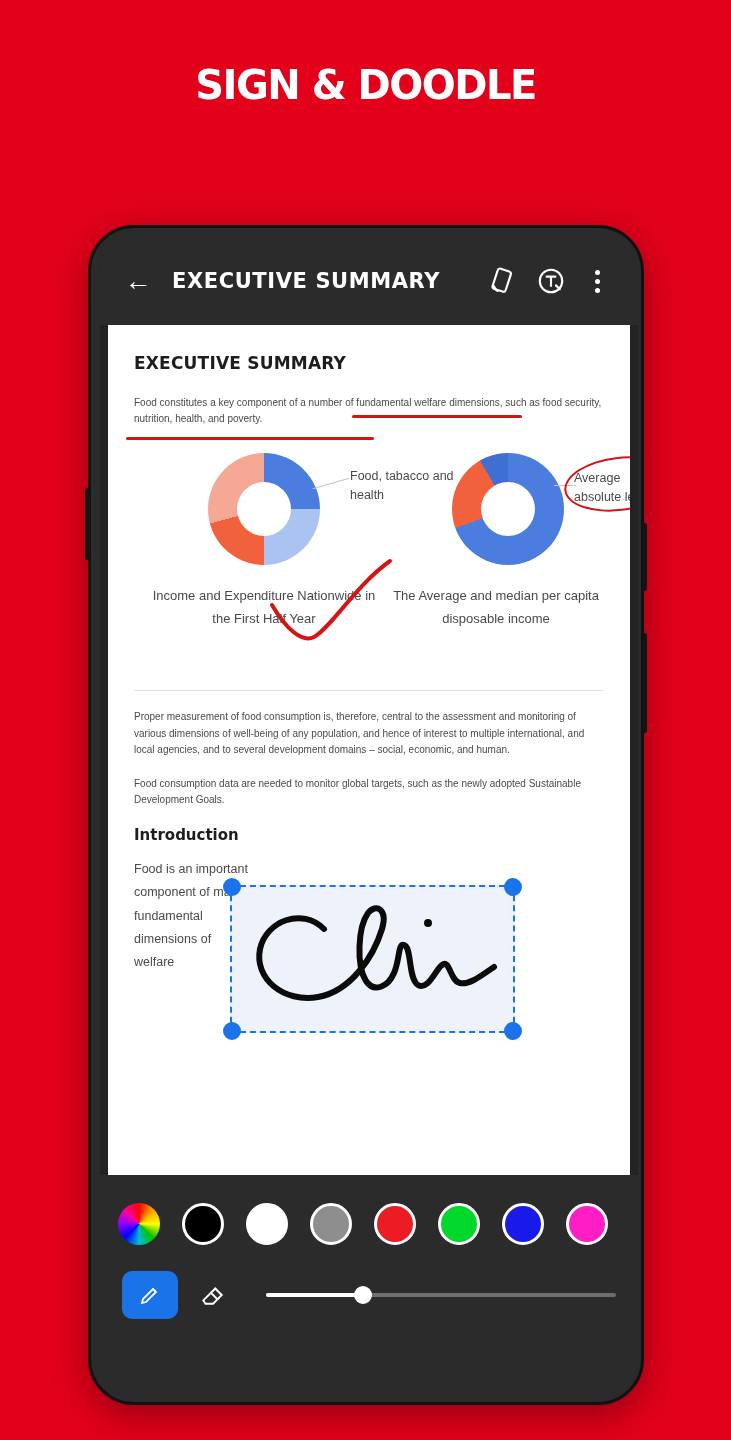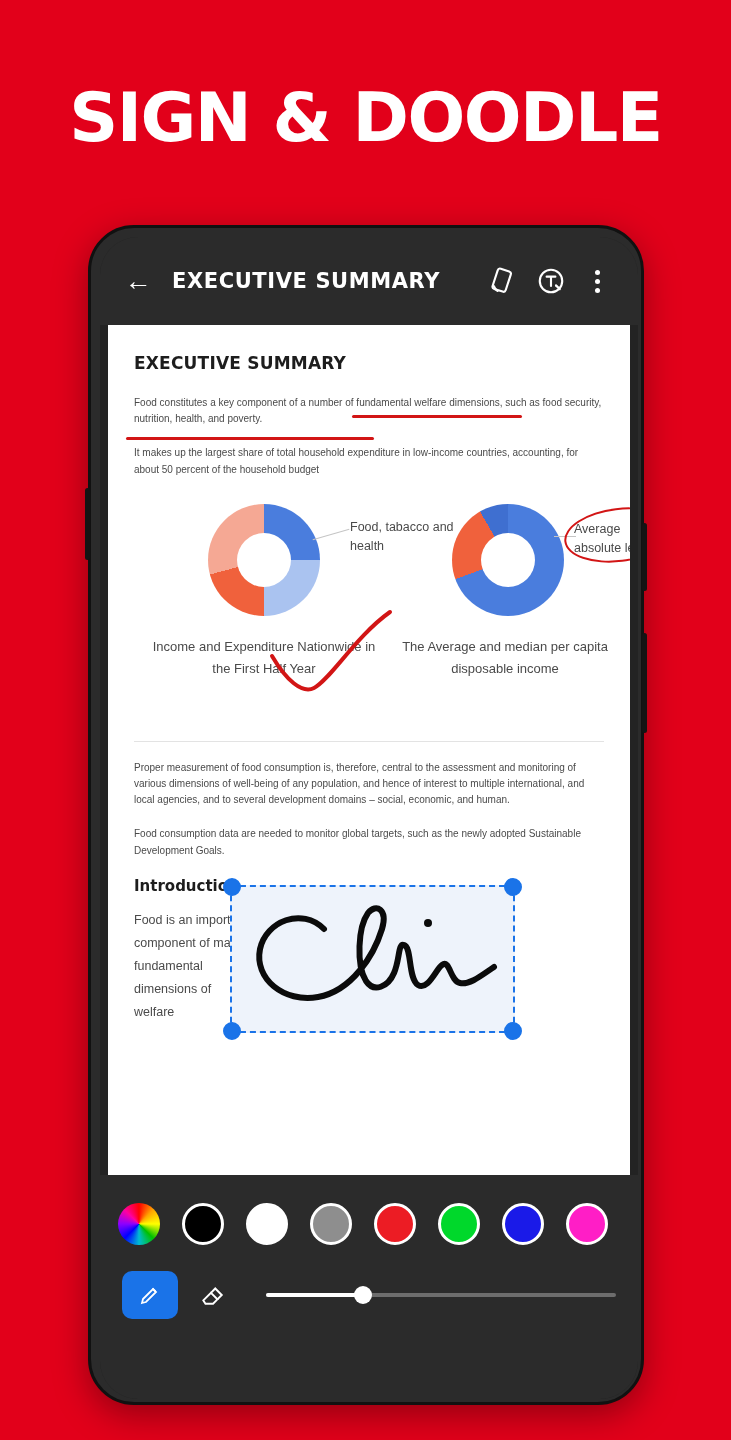--- a/index.html
+++ b/index.html
@@ -6,24 +6,24 @@
   html, body {
     width: 731px; height: 1440px;
     font-family: "Liberation Sans", sans-serif;
     overflow: hidden;
   }
   body { background: #e2001a; position: relative; }
 
   
   .headline {
     position: absolute;
-    top: 78px; left: 0; width: 731px;
+    top: 62px; left: 0; width: 731px;
     text-align: center;
     color: #ffffff;
-    font-size: 68px;
+    font-size: 40px;
     font-weight: bold;
     letter-spacing: -1.5px;
     font-family: "DejaVu Sans", sans-serif;
   }
 
   
   .phone {
     position: absolute;
     left: 88px; top: 225px;
     width: 556px; height: 1180px;
@@ -216,35 +216,34 @@
 
         <h1>EXECUTIVE SUMMARY</h1>
 
         <div style="position:relative;">
           <p>Food constitutes a key component of a number of fundamental welfare dimensions, such as food security, nutrition, health, and poverty.</p>
 
           <div class="underline-ann" style="left:218px; top:20px; width:170px;"></div>
           <div class="underline-ann" style="left:-8px; top:42px; width:248px;"></div>
         </div>
 
-        <p>It makes up the largest share of total household expenditure in low-income countries, accounting, for about 50 percent of the household budget</p>
 
         <div class="charts">
           <div class="donut d1"></div>
           <div class="donut d2"></div>
 
           <div class="leader" style="left:178px; top:38px; width:38px; transform:rotate(-16deg);"></div>
           <div class="chart-note" style="left:216px; top:22px; width:110px;">Food, tabacco and health</div>
 
           <div class="leader" style="left:420px; top:40px; width:22px;"></div>
           <div class="chart-note" style="left:440px; top:24px; width:92px;">Average absolute level</div>
           <div class="circle-ann" style="left:430px; top:12px; width:110px; height:54px;"></div>
 
           <div class="chart-cap" style="left:15px; top:140px;">Income and Expenditure Nationwide in the First Half Year</div>
-          <div class="chart-cap" style="left:256px; top:140px;">The Average and median per capita disposable income</div>
+          <div class="chart-cap" style="left:247px; top:140px;">The Average and median per capita disposable income</div>
 
           <svg style="position:absolute; left:130px; top:112px;" width="135" height="90" viewBox="0 0 135 90">
             <path d="M8 48 C22 72, 38 86, 50 80 C66 72, 92 28, 126 4" stroke="#d21515" stroke-width="4" fill="none" stroke-linecap="round"></path>
           </svg>
         </div>
 
         <div class="divider"></div>
 
         <p>Proper measurement of food consumption is, therefore, central to the assessment and monitoring of various dimensions of well-being of any population, and hence of interest to multiple international, and local agencies, and to several development domains – social, economic, and human.</p>
         <p>Food consumption data are needed to monitor global targets, such as the newly adopted Sustainable Development Goals.</p>

